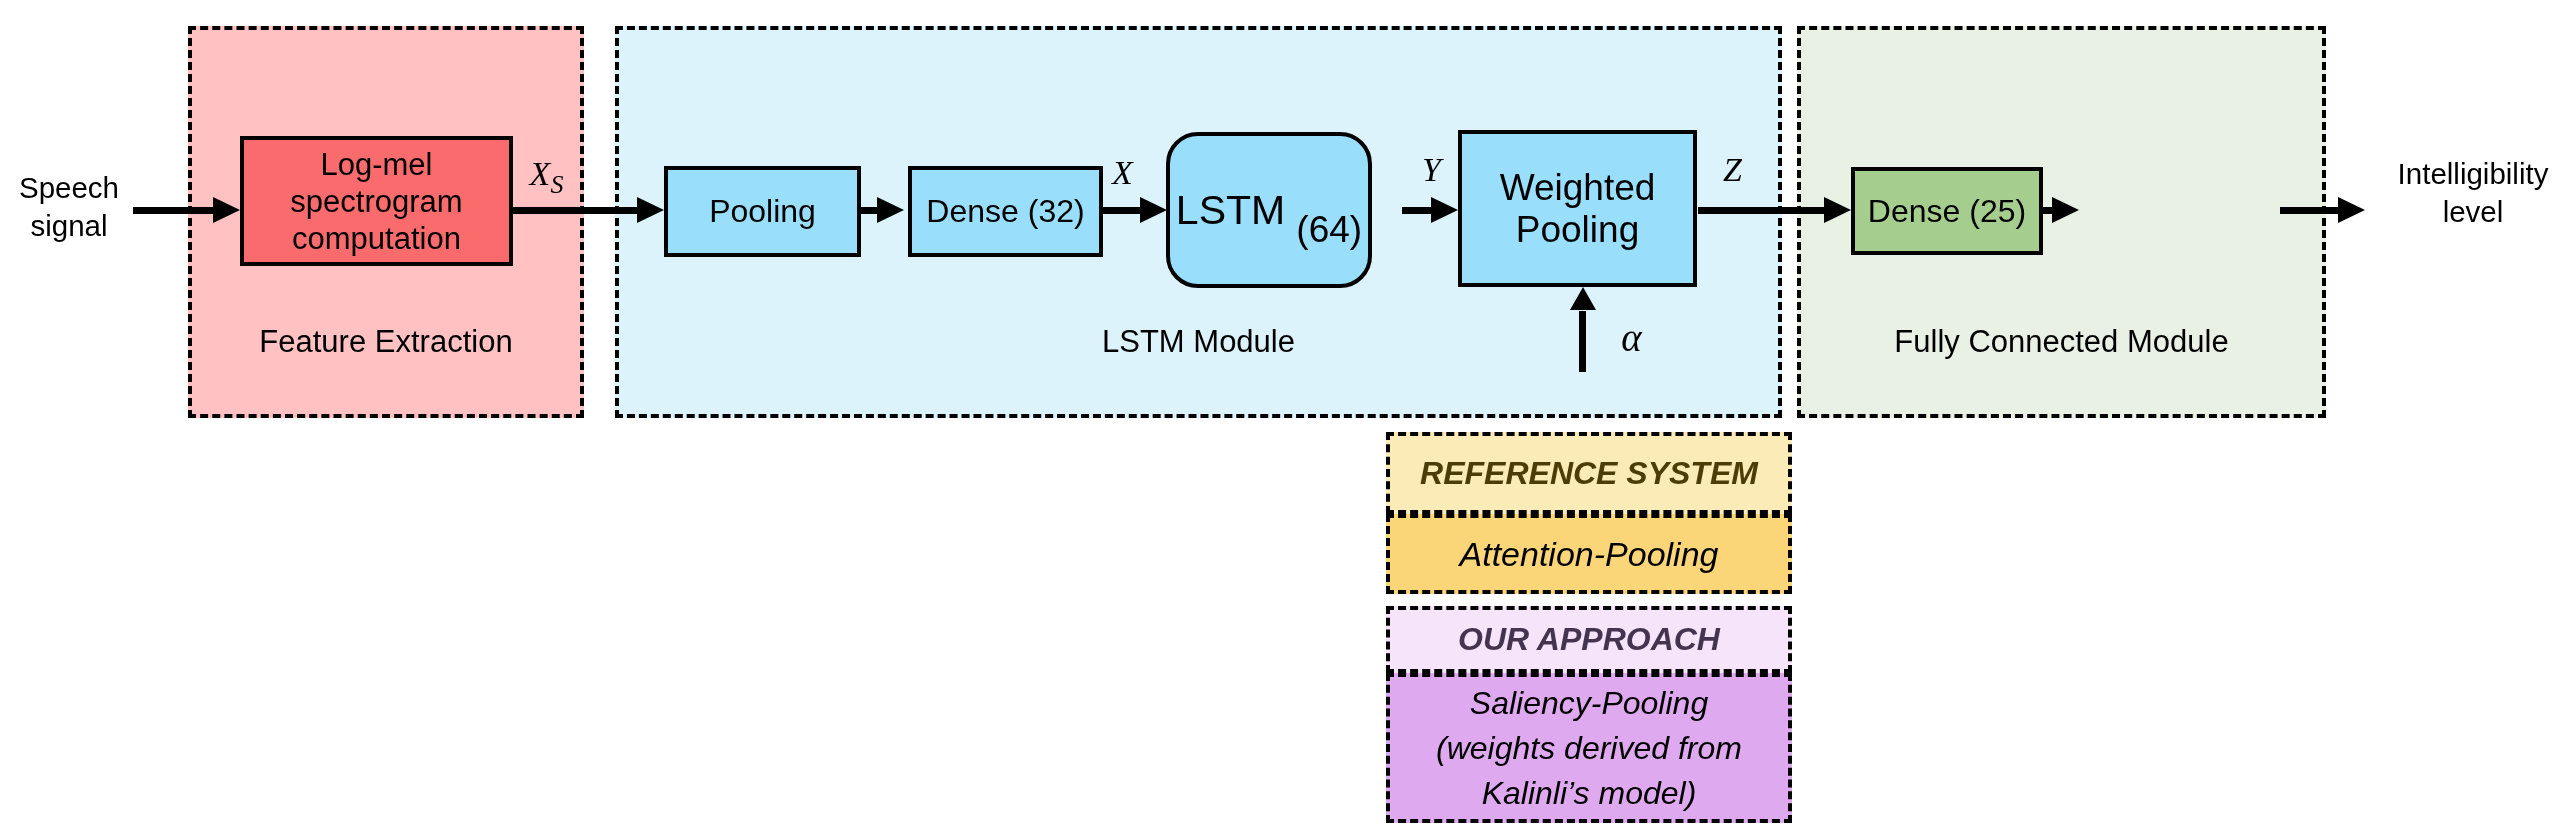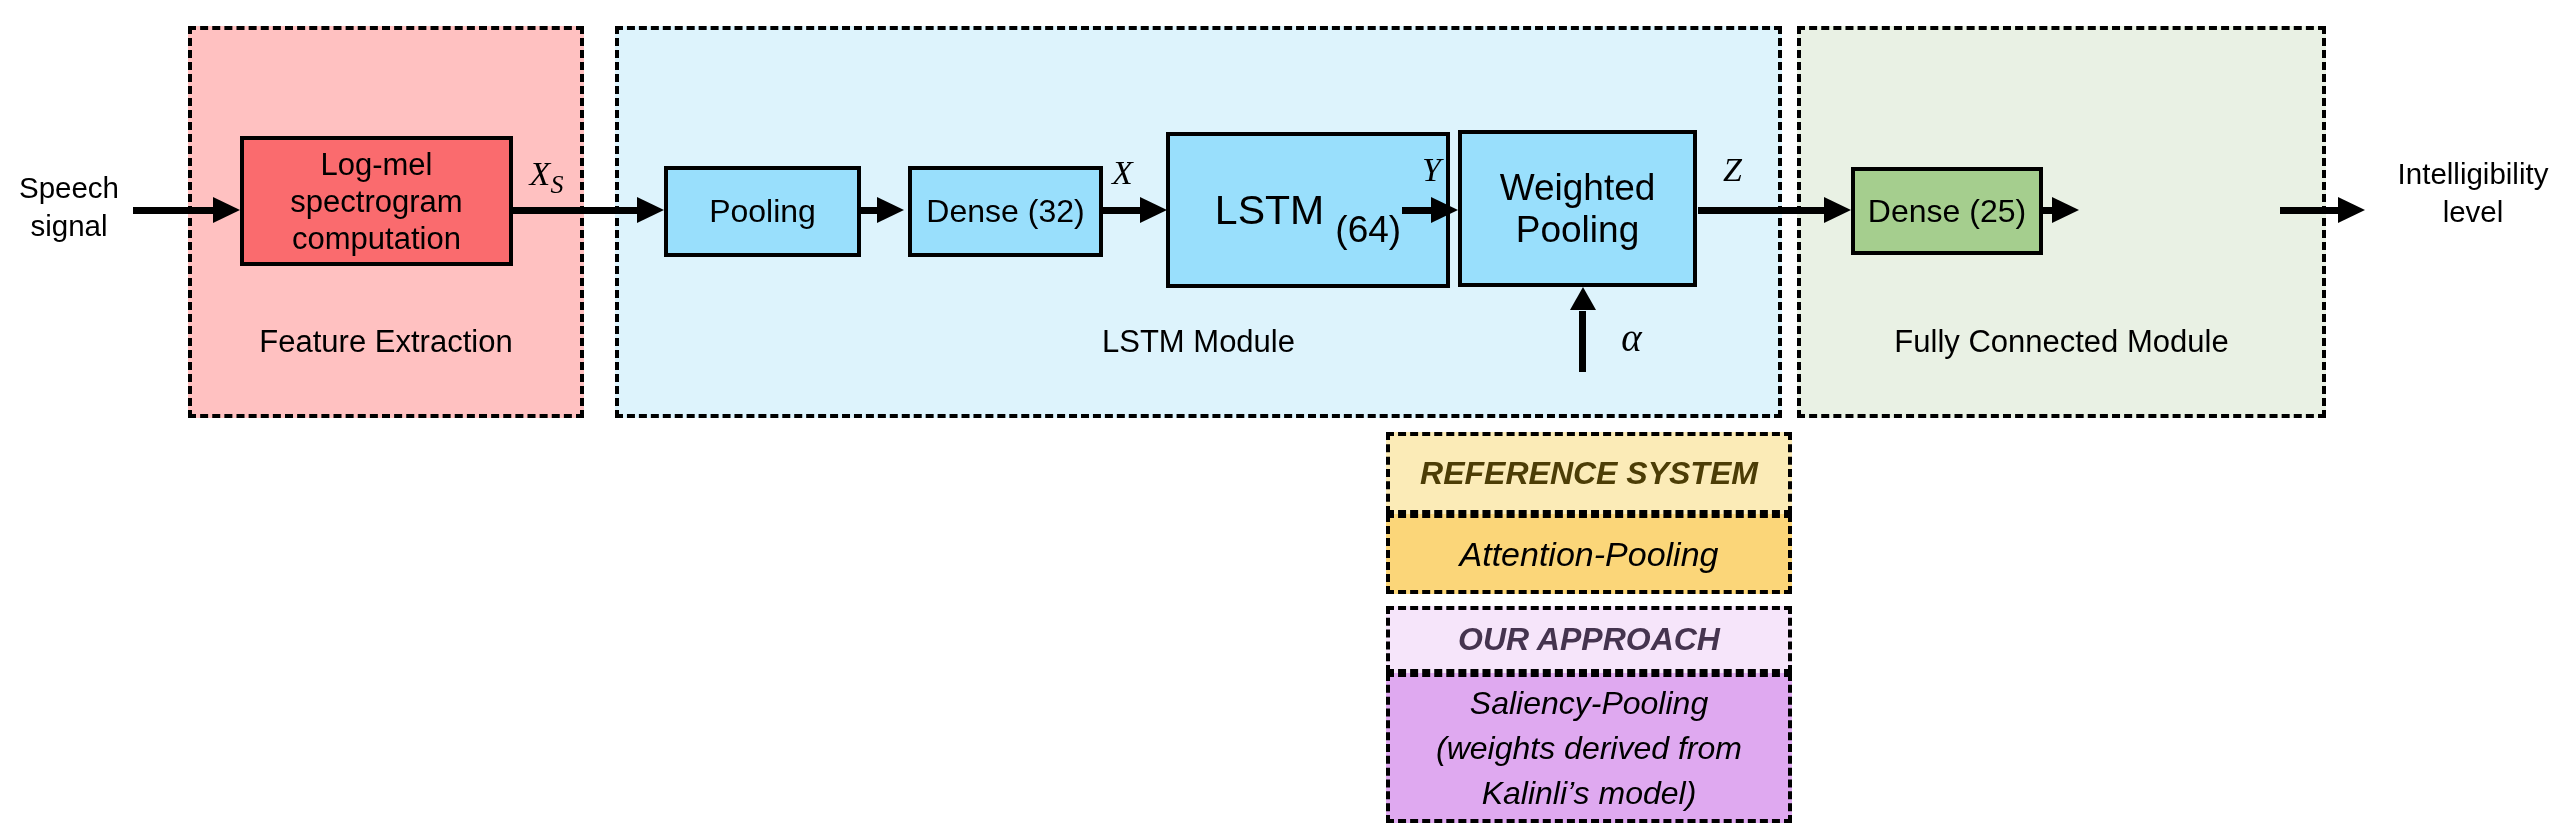--- a/index.html
+++ b/index.html
@@ -30,21 +30,21 @@
   .block {
     position:absolute; box-sizing:border-box;
     border:4.7px solid var(--outline,#000);
     display:flex; flex-direction:column;
     align-items:center; justify-content:center;
     text-align:center;
   }
   .block-red   { left:240px;  top:136px; width:273px; height:130px; background:var(--block-red,#FA6B6E);  font-size:31px; line-height:37px; }
   .block-mask  { left:664px; top:166px; width:197px; height:91px; background:var(--block-blue,#99DFFC); font-size:32px; }
   .block-d32   { left:908px; top:166px; width:195px; height:91px; background:var(--block-blue,#99DFFC); font-size:32px; }
-  .block-lstm  { left:1166px; top:132px; width:284px; height:156px; background:var(--block-blue,#99DFFC); font-size:41px; flex-direction:row; }
+  .block-lstm  { left:1166px; top:132px; width:206px; height:156px; background:var(--block-blue,#99DFFC); font-size:41px; flex-direction:row;border-radius:32px; }
   .block-lstm .units { font-size:37px; margin-left:0.30em;margin-top:40px; }
   .block-wp    { left:1458px; top:130px; width:239px; height:157px; background:var(--block-blue,#99DFFC); font-size:37px; line-height:42px;justify-content:center; }
   .block-d25   { left:1851px; top:167px; width:192px; height:88px; background:var(--block-green,#A5CE8E); font-size:32px; }
   .block-d3    { left:2080px; top:167px; width:201px; height:88px; background:var(--block-green,#A5CE8E); font-size:32px; }
 
   
   .io-label {
     position:absolute; text-align:center;
     font-size:29.5px; line-height:38px;
   }

